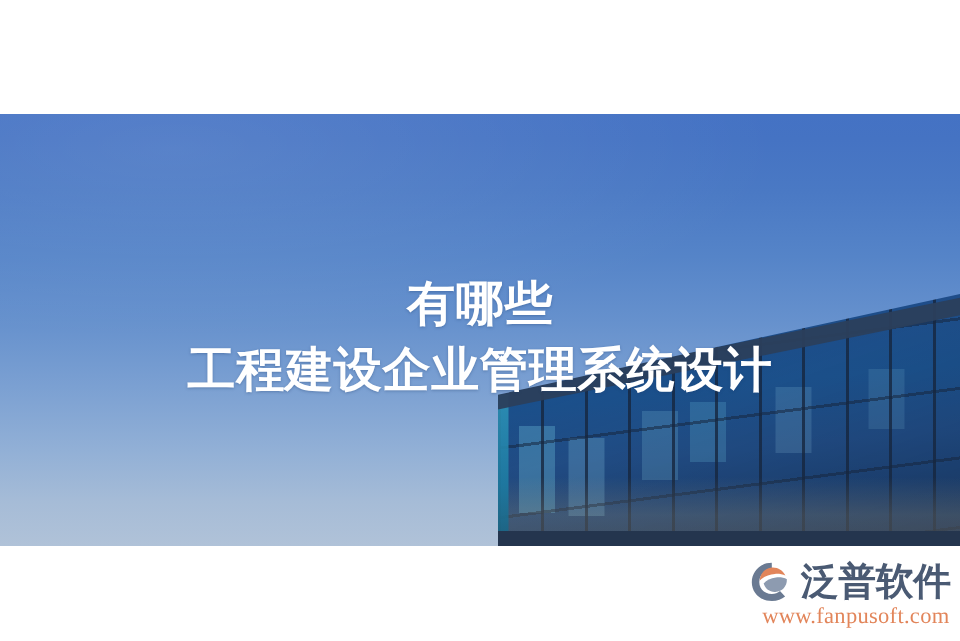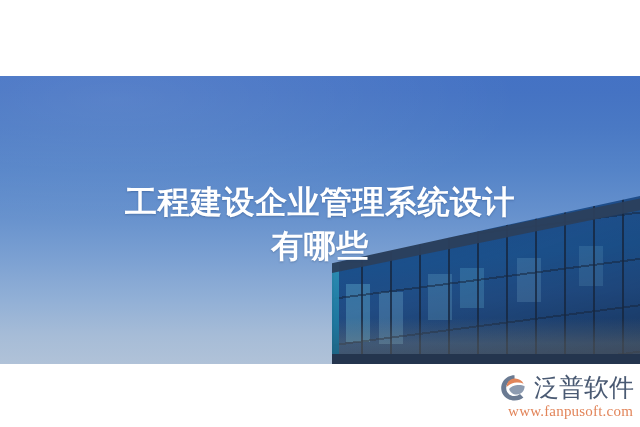--- a/index.html
+++ b/index.html
@@ -208,21 +208,21 @@
   }
   .logo-mark {
     width: 30px;
     height: 28px;
     margin-right: 4px;
     flex: none;
   }
   .logo-name {
     font-family: "DejaVu Sans", "Liberation Sans", sans-serif;
     font-size: 25px;
-    font-weight: normal;
+    font-weight: bold;
     color: #4a5a73;
     letter-spacing: 0px;
     line-height: 28px;
   }
   .logo-url {
     font-family: "Liberation Serif", "DejaVu Serif", serif;
     font-size: 15px;
     font-weight: normal;
     color: #e2855a;
     letter-spacing: 0.2px;
@@ -256,22 +256,22 @@
       <div class="mullions-h"></div>
       <div class="mullions-v"></div>
 
       <div class="glass-warm"></div>
       <div class="edge-strip"></div>
       <div class="roof-fascia"></div>
       <div class="plinth"></div>
     </div>
 
     <div class="headline">
+      <span class="line">有哪些</span>
       <span class="line">工程建设企业管理系统设计</span>
-      <span class="line">有哪些</span>
     </div>
 
   </div>
 
   <div class="bottom-band">
     <div class="logo">
       <div class="logo-row">
         <svg class="logo-mark" viewBox="0 0 30 28">
           <path d="M14.5 1.2 C6.5 1.2 1.2 7.4 1.2 14.1 C1.2 20.9 6.6 26.6 14.6 26.6 C18.2 26.6 21.3 25.4 23.4 23.6 L20.0 20.0 C18.5 21.3 16.7 22.0 14.6 22.0 C9.6 22.0 6.2 18.6 6.2 14.0 C6.2 9.4 9.7 5.8 14.6 5.8 Z" fill="#6a7a92"></path>
           <path d="M14.9 4.4 C10.0 4.6 6.6 8.4 6.5 13.0 C9.0 10.5 12.6 8.9 16.6 8.6 C19.2 8.4 21.6 8.8 23.6 9.7 C22.0 6.4 18.8 4.3 14.9 4.4 Z" fill="#e2855a"></path>

